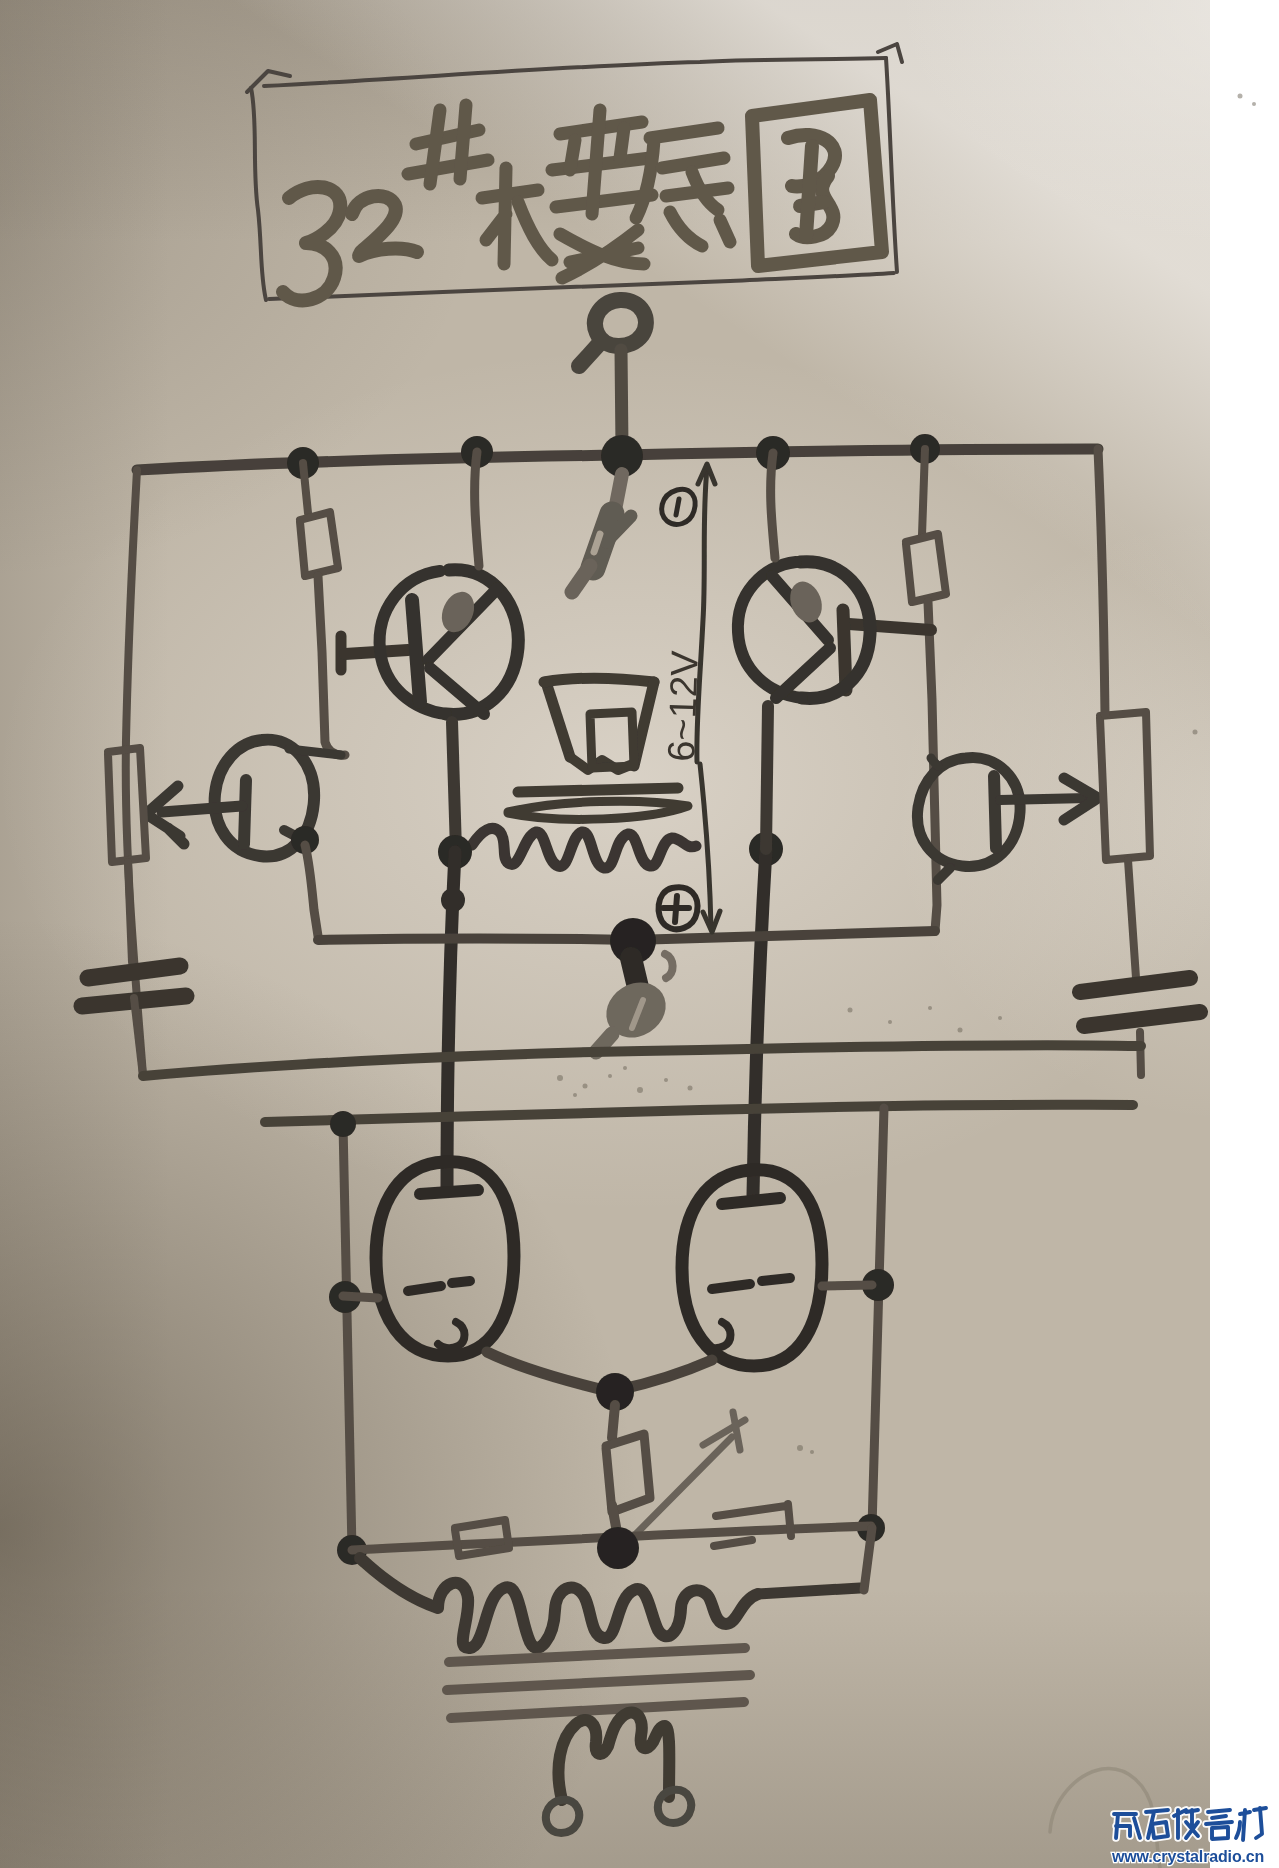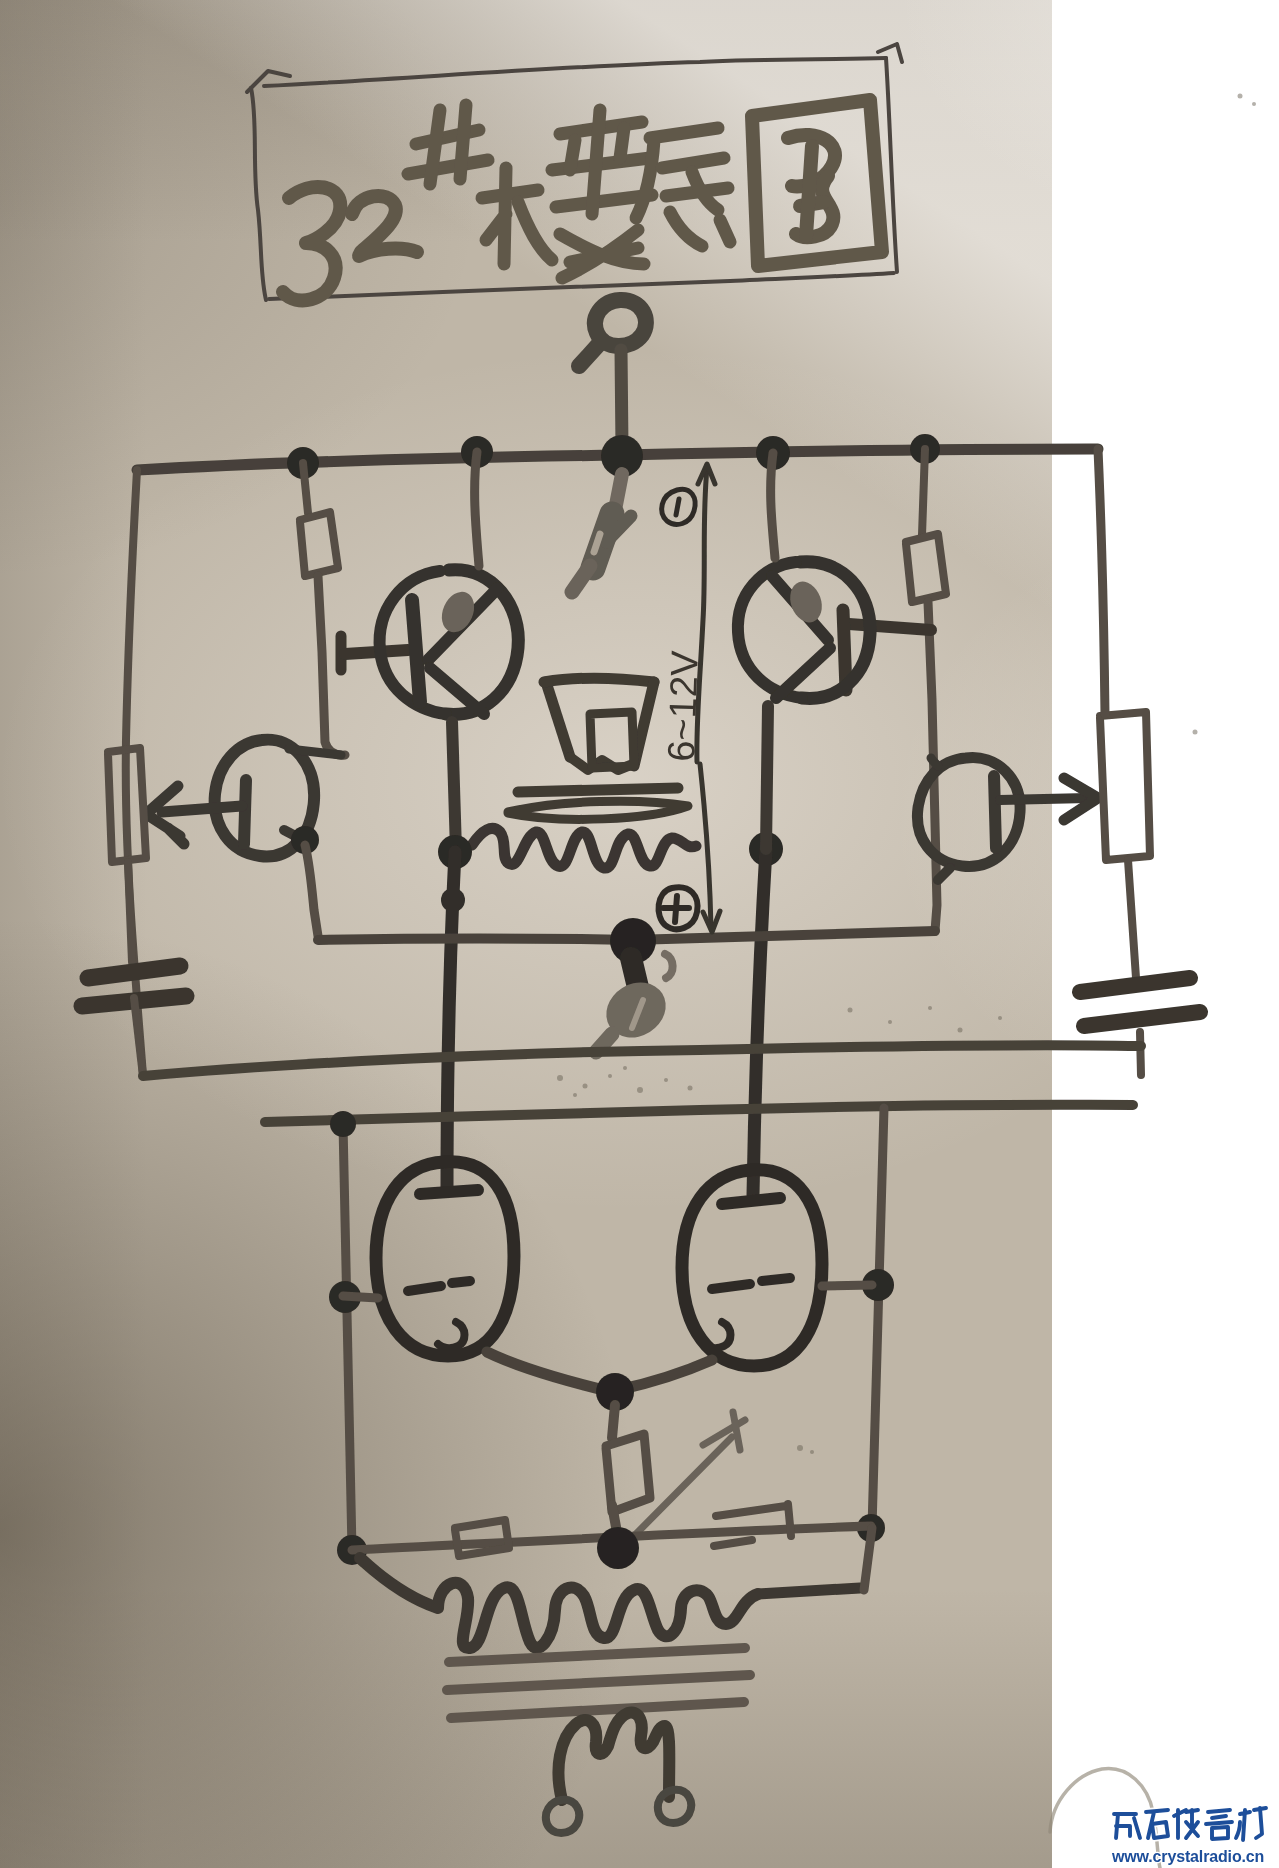--- a/index.html
+++ b/index.html
@@ -1,17 +1,17 @@
 <!DOCTYPE html>
 <html><head>
 <meta charset="utf-8">
 <style>
   html,body{margin:0;padding:0;}
   body{width:1279px;height:1868px;overflow:hidden;font-family:"Liberation Sans",sans-serif;}
-  #paper{position:relative;width:1052px;height:1868px;
+  #paper{position:relative;width:1210px;height:1868px;
     background-color:#bfb6a7;
     background-image:
       radial-gradient(ellipse 500px 320px at 1290px 0px, rgba(238,235,230,0.8), rgba(238,235,230,0) 78%),
       linear-gradient(33deg, rgba(0,0,0,0) 76%, rgba(234,230,224,0.8) 89%),
       radial-gradient(ellipse 880px 600px at 630px 780px, rgba(242,236,228,0.5), rgba(242,236,228,0) 72%),
       radial-gradient(ellipse 480px 420px at 1240px 820px, rgba(236,231,223,0.4), rgba(236,231,223,0) 72%),
       radial-gradient(ellipse 940px 900px at 0px 1530px, rgba(76,67,53,0.54), rgba(76,67,53,0) 68%),
       linear-gradient(to right, rgba(90,82,70,0.2), rgba(90,82,70,0) 14%),
       linear-gradient(to bottom, rgba(96,87,74,0.3) 0%, rgba(96,87,74,0) 13%),
       radial-gradient(ellipse 740px 540px at -40px 200px, rgba(94,85,72,0.26), rgba(94,85,72,0) 70%),

